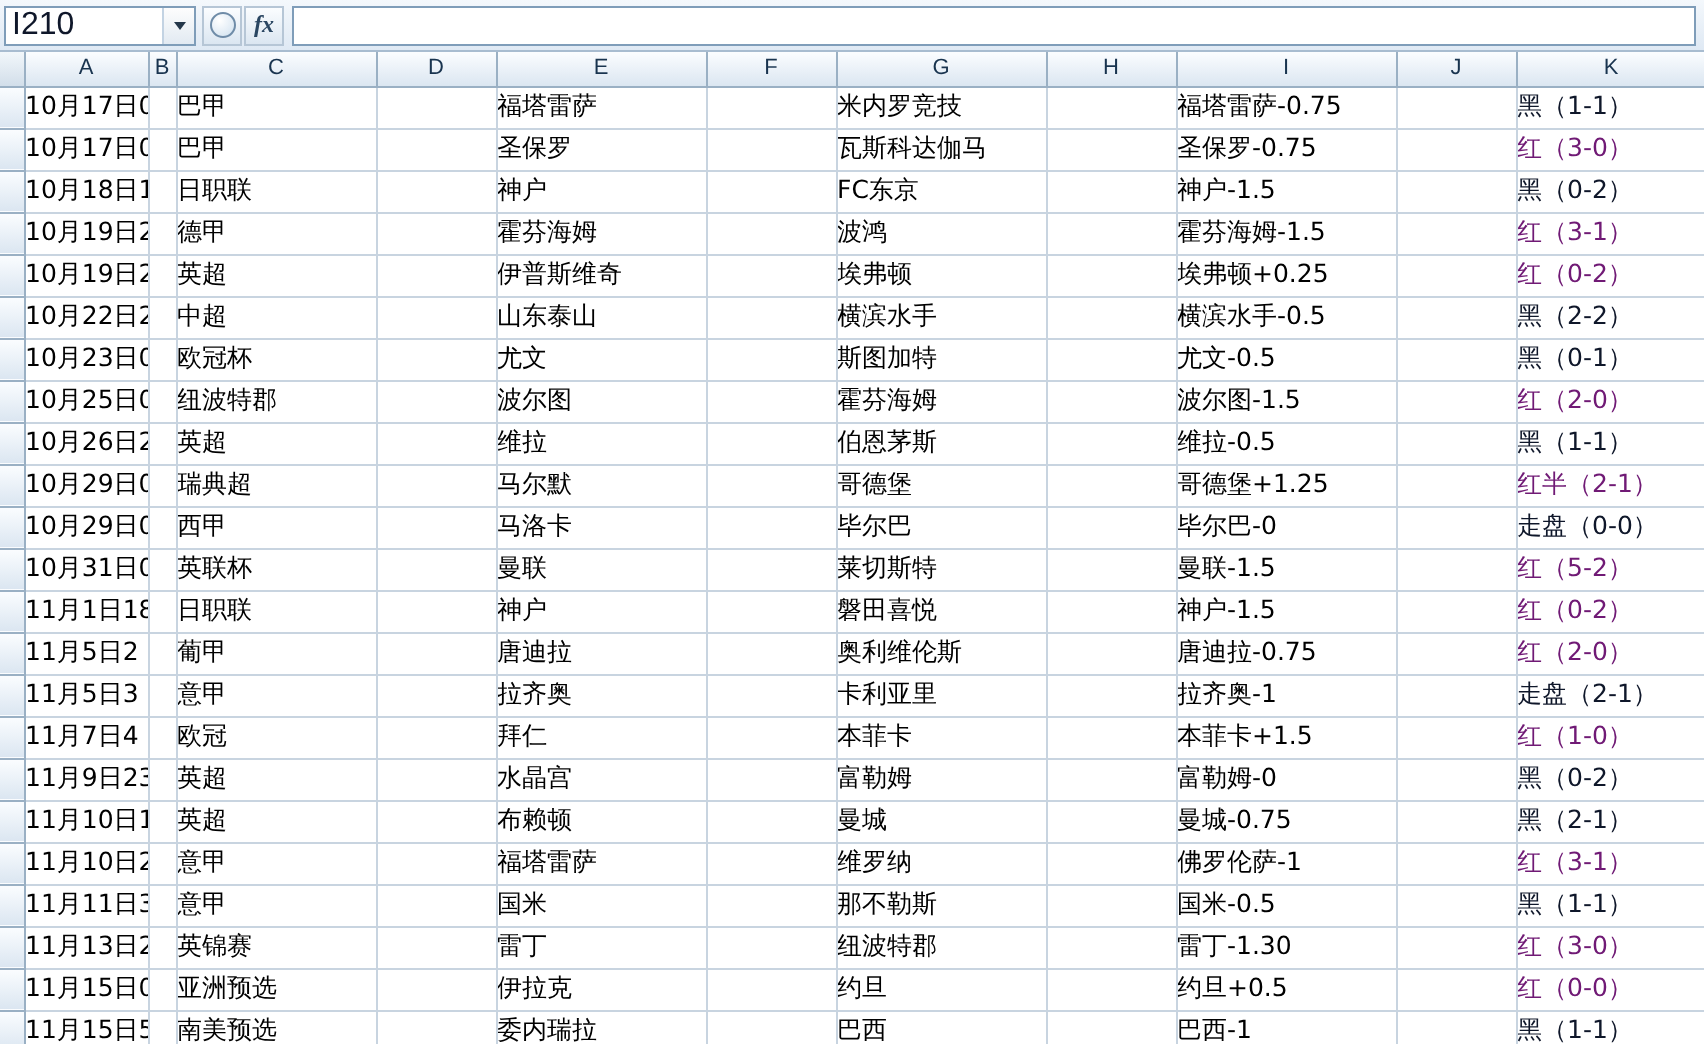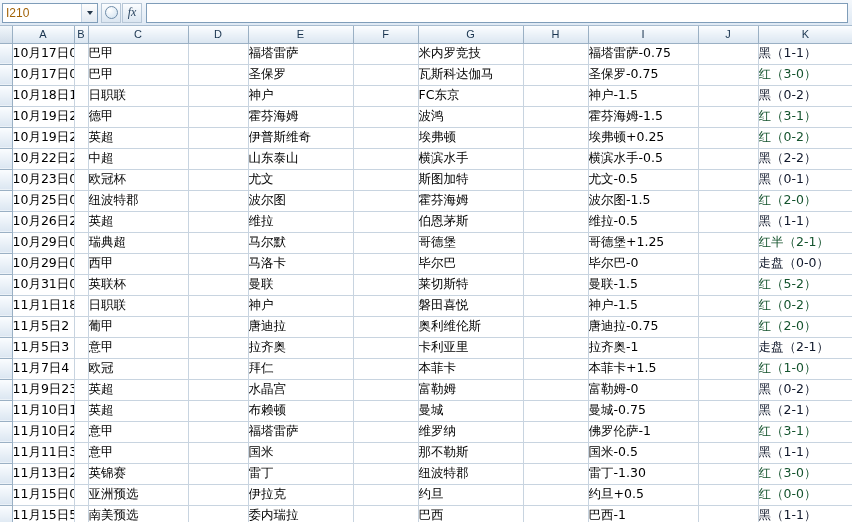--- a/index.html
+++ b/index.html
@@ -37,22 +37,22 @@
     background: #ffffff;
     border: 1px solid #7f9db9;
     display: flex;
     align-items: center;
     box-sizing: border-box;
     margin-right: 3px;
   }
   .name-box .nb-text {
     flex: 1;
     padding-left: 3px;
-    font-size: 12px;
-    color: #a16207;
+    font-size: 16px;
+    color: #0f172a;
     line-height: 18px;
   }
   .name-box .nb-arrow {
     width: 15px;
     height: 18px;
     border-left: 1px solid #c3d3e3;
     background: linear-gradient(#fdfdfd, #e2eaf2);
     display: flex;
     align-items: center;
     justify-content: center;
@@ -68,20 +68,21 @@
     height: 20px;
     border: 1px solid #b6c6d6;
     background: linear-gradient(#fbfdff, #dbe6f1);
     margin-right: 1px;
     display: flex;
     align-items: center;
     justify-content: center;
     box-sizing: border-box;
     font-size: 11px;
     color: #2a4662;
+    font-weight: bold;
   }
   .fb-btn.fx { font-style: italic; font-family: "Liberation Serif", serif; font-size: 12px; }
   .fb-btn .circle {
     width: 11px; height: 11px;
     border: 1px solid #6f8ca8;
     border-radius: 50%;
     background: radial-gradient(circle at 35% 30%, #ffffff, #cfe0ef);
   }
   .formula-input {
     flex: 1;
@@ -141,21 +142,21 @@
     border-right: 1px solid #c8d4e0;
     border-bottom: 1px solid #c8d4e0;
     box-sizing: border-box;
     font-size: 12.5px;
     color: #000;
     padding-left: 2px;
     white-space: nowrap;
     overflow: hidden;
     font-family: "DejaVu Sans", "Liberation Sans", sans-serif;
   }
-  .cell.red { color: #14532d; margin-top: 48px; }
+  .cell.red { color: #701a75; margin-top: 48px; }
   .cell.black { color: #0f172a; }
   tr.datarow td.rh {
     height: 21px;
   }
 
   
   col.c-rh { width: 12px; }
   col.c-a  { width: 62px; }
   col.c-b  { width: 14px; }
   col.c-c  { width: 100px; }

